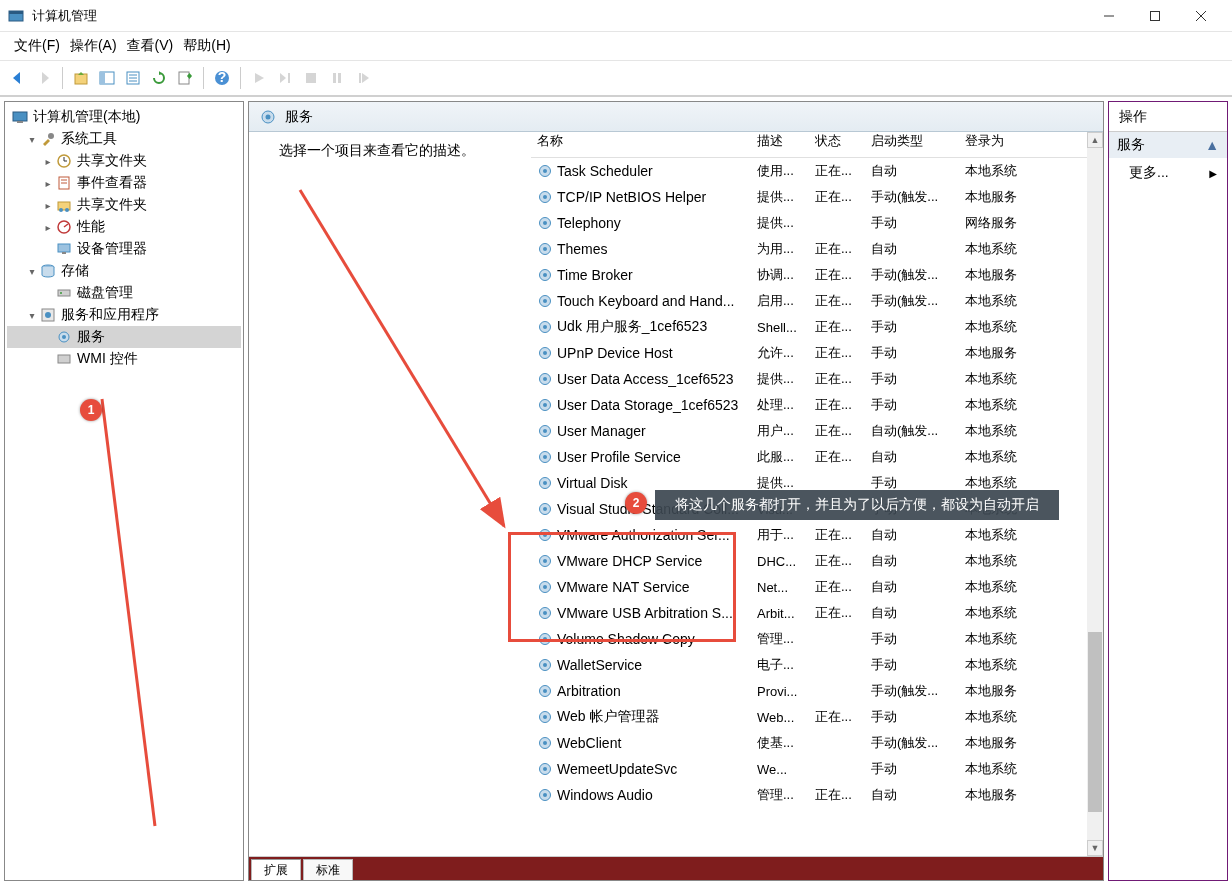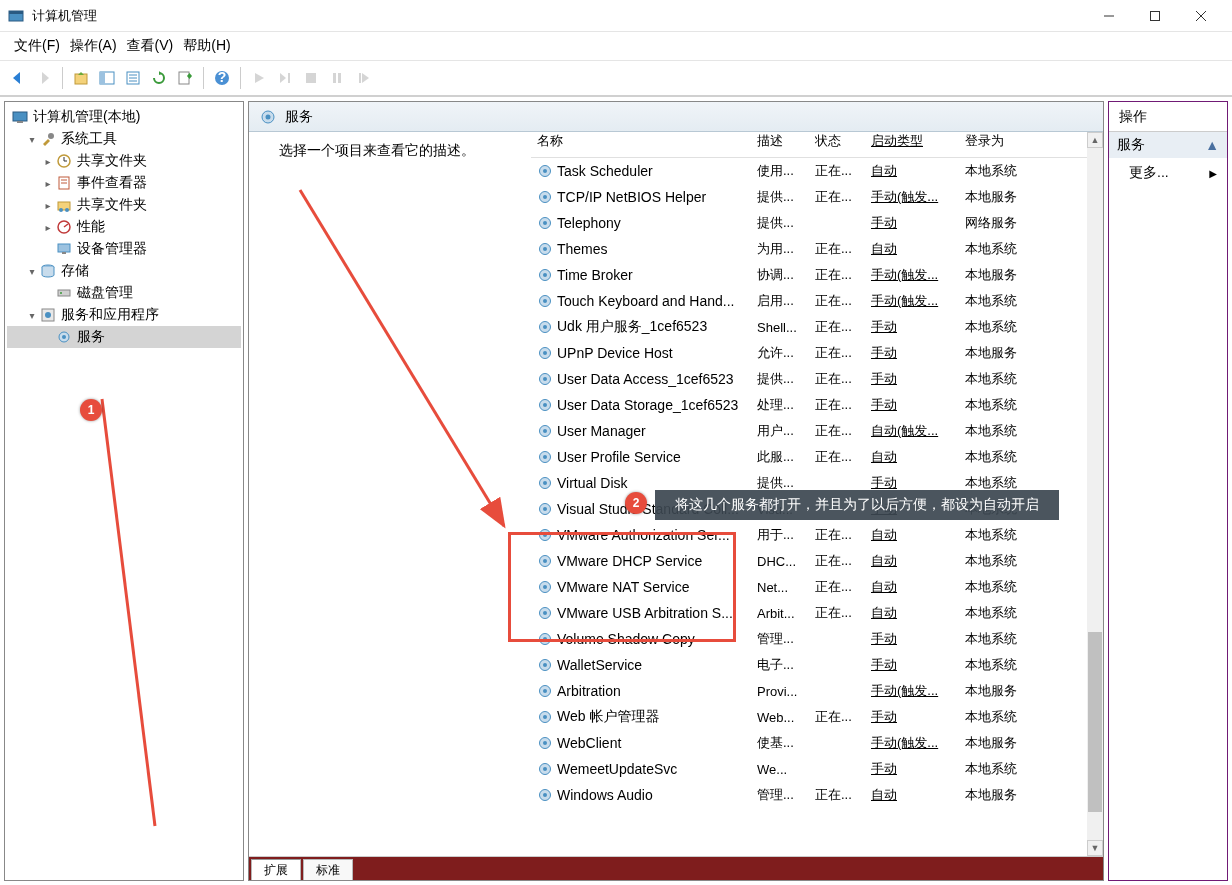--- a/index.html
+++ b/index.html
@@ -38,21 +38,21 @@
 .list-wrap { flex: 1; position: relative; overflow: hidden; }
 .list-headers { display: flex; height: 26px; align-items: flex-start; border-bottom: 1px solid #e0e0e0; position: sticky; top:0; background:#fff;}
 .list-headers .h { padding: 0 6px; font-size: 13px; }
 .list-scroll { position: absolute; top: 26px; bottom: 0; left: 0; right: 16px; overflow: hidden; }
 .svc-row { display: flex; height: 26px; align-items: center; }
 .svc-row .c { padding: 0 6px; font-size: 13px; white-space: nowrap; overflow: hidden; text-overflow: clip; }
 .svc-icon { width: 16px; height: 16px; margin-right: 4px; flex-shrink: 0; }
 .col-name { width: 220px; display:flex; align-items:center;}
 .col-desc { width: 58px; }
 .col-status { width: 56px; }
-.col-startup { width: 94px; text-decoration: underline; }
+.col-startup { width: 94px; }
 .col-login { width: 90px; }
 
 .scrollbar { position: absolute; right: 0; top: 0; bottom: 0; width: 16px; background: #f0f0f0; }
 .scroll-btn { height: 16px; background: #f0f0f0; border: 1px solid #ccc; display: flex; align-items:center; justify-content:center; font-size:9px; color:#666;}
 .scroll-track { position: absolute; top:16px; bottom:16px; left:0; right:0; }
 .scroll-thumb { position: absolute; left: 1px; right: 1px; background: #c0c0c0; }
 
 .tabs { height: 24px; display: flex; align-items: flex-end; padding-left: 2px; background: #7f1d1d; border-top: 1px solid #ccc; }
 .tab { padding: 2px 12px; font-size: 12px; border: 1px solid #b8b8b8; border-bottom: none; background: #f8f8f8; margin-right: 2px; position: relative; top: 1px;}
 .tab.active { background: #fff; border-top: 1px solid #999; }
@@ -325,20 +325,31 @@
                     <span class="chev" style="visibility:hidden">▸</span>
                     <span class="ticon">
                       <svg width="16" height="16">
                         <circle cx="8" cy="8" r="5" fill="#c8dcec" stroke="#4a90c2"></circle>
                         <circle cx="8" cy="8" r="2" fill="#4a90c2"></circle>
                       </svg>
                     </span>
                     <span>服务</span>
                   </div>
                 </li>
+              <li>
+                  <div class="row indent2">
+                    <span class="chev" style="visibility:hidden">▸</span>
+                    <span class="ticon">
+                      <svg width="16" height="16">
+                        <rect x="2" y="4" width="12" height="8" fill="#d0d0d0" stroke="#888"></rect>
+                      </svg>
+                    </span>
+                    <span>WMI 控件</span>
+                  </div>
+                </li>
             </ul>
           </li>
         </ul>
       </li>
     </ul>
   </div>
 
   <div class="main-pane">
     <div class="main-header">
       <span>

